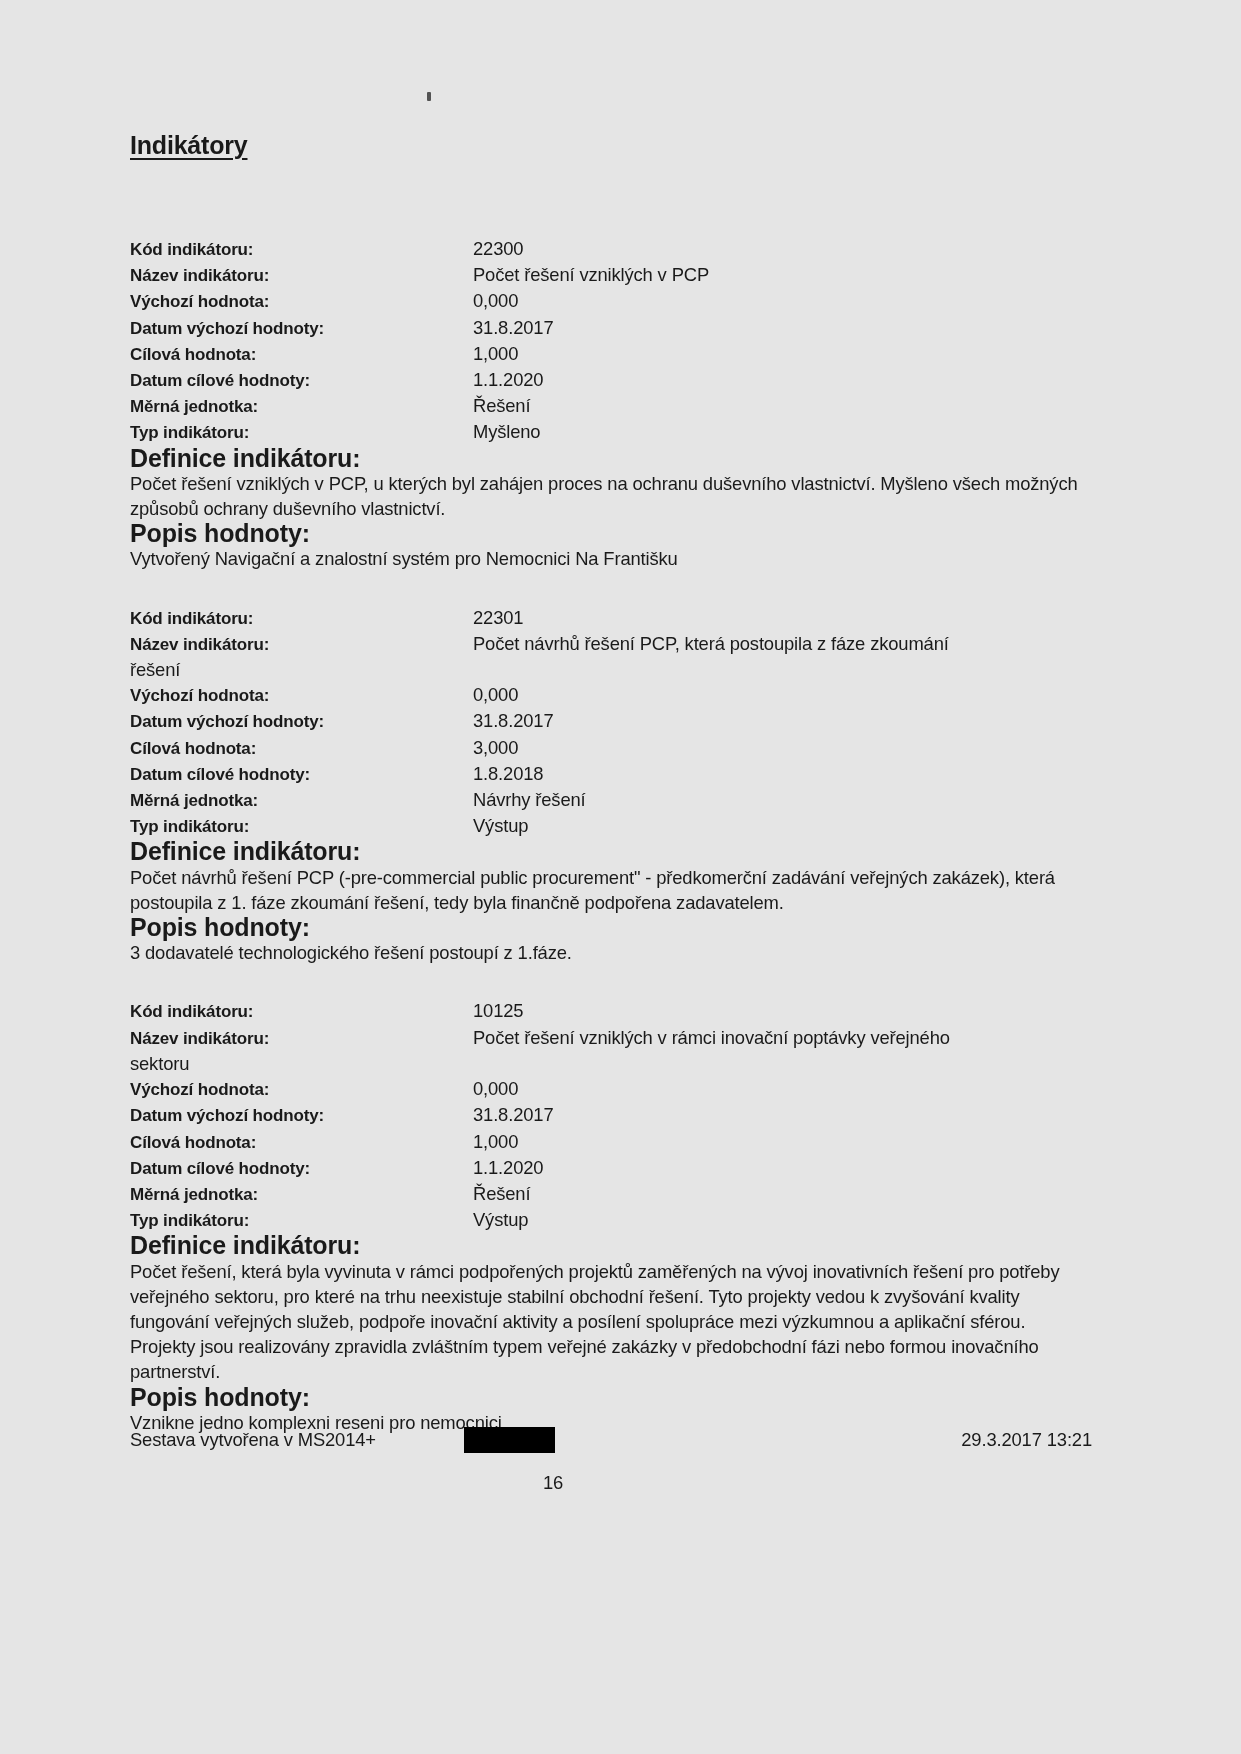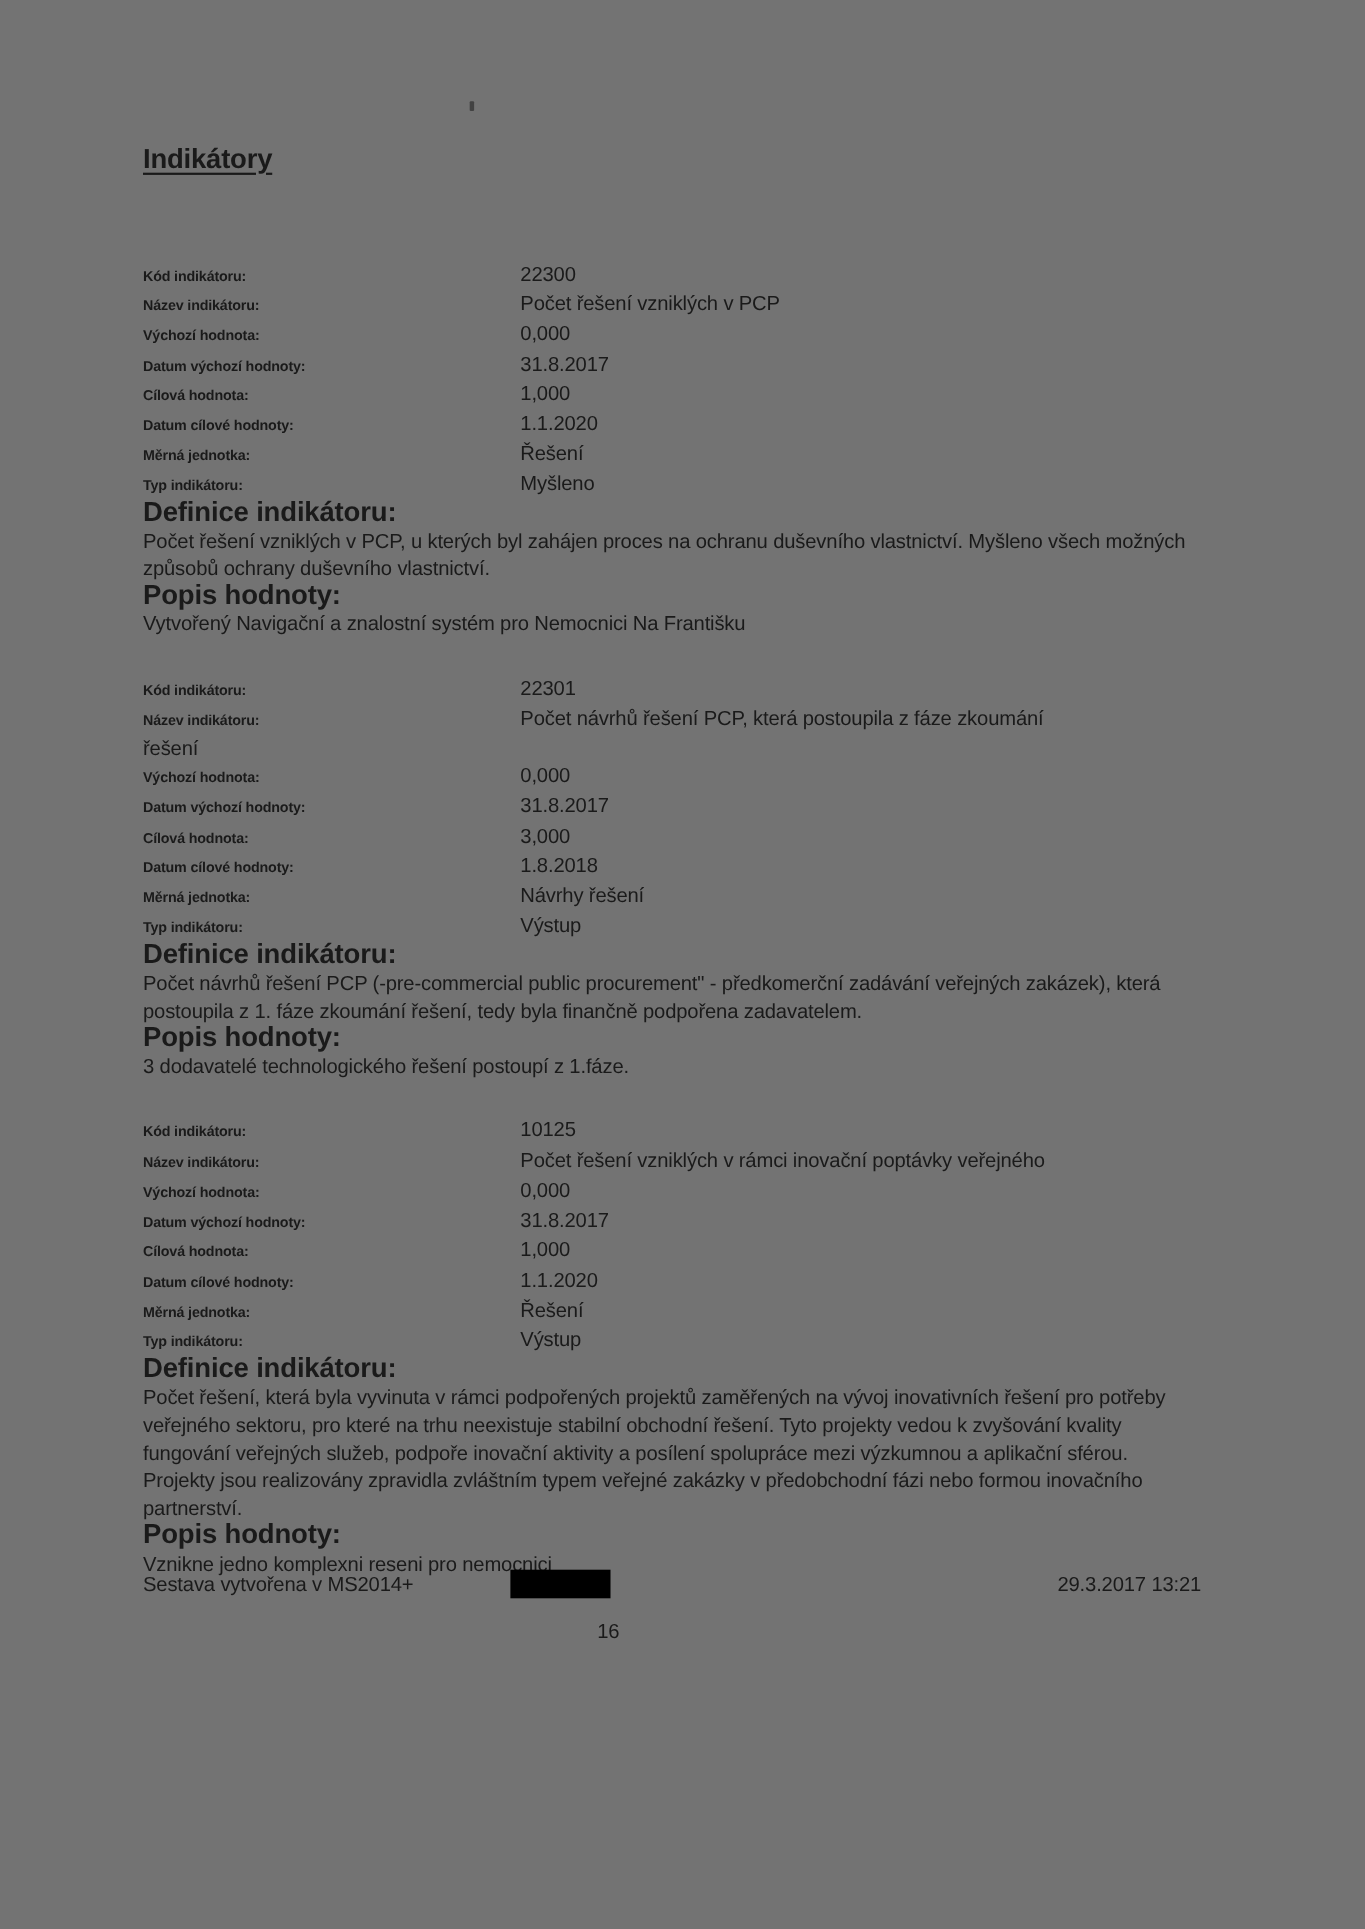--- a/index.html
+++ b/index.html
@@ -10,21 +10,21 @@
   }
   body {
     font-family: "Liberation Sans", "DejaVu Sans", sans-serif;
     color: #1a1a1a;
   }
   .page {
     position: relative;
     width: 1241px;
     height: 1754px;
     margin: 0 auto;
-    background: #737373;
+    background: #e5e5e5;
     overflow: hidden;
     box-sizing: border-box;
   }
   
   .speck {
     position: absolute;
     left: 427px;
     top: 92px;
     width: 4px;
     height: 9px;
@@ -58,21 +58,21 @@
     margin-bottom: 0;
   }
   .field-row {
     display: flex;
     align-items: baseline;
     line-height: 25.2px;
   }
   .field-label {
     flex: 0 0 343px;
     font-weight: bold;
-    font-size: 13px;
+    font-size: 17px;
     letter-spacing: -0.15px;
     white-space: nowrap;
   }
   .field-value {
     flex: 1 1 auto;
     font-weight: normal;
     font-size: 18.4px;
     letter-spacing: -0.15px;
   }
   .wrap-line {
@@ -222,20 +222,21 @@
 
       <div class="indicator-block">
         <div class="field-row">
           <span class="field-label">Kód indikátoru:</span>
           <span class="field-value">10125</span>
         </div>
         <div class="field-row">
           <span class="field-label">Název indikátoru:</span>
           <span class="field-value">Počet řešení vzniklých v rámci inovační poptávky veřejného</span>
         </div>
+        <div class="wrap-line">sektoru</div>
         <div class="field-row">
           <span class="field-label">Výchozí hodnota:</span>
           <span class="field-value">0,000</span>
         </div>
         <div class="field-row">
           <span class="field-label">Datum výchozí hodnoty:</span>
           <span class="field-value">31.8.2017</span>
         </div>
         <div class="field-row">
           <span class="field-label">Cílová hodnota:</span>

